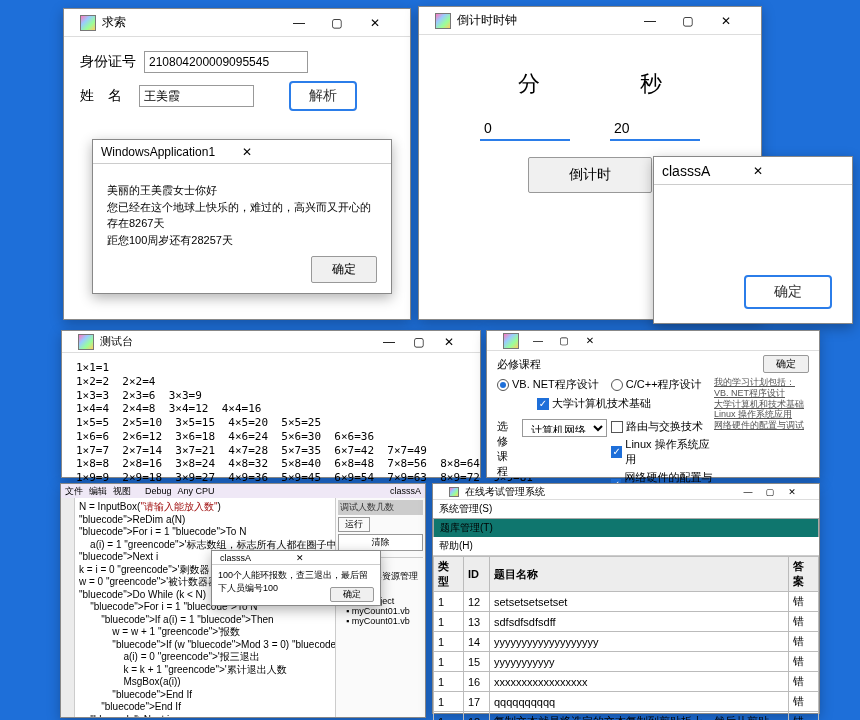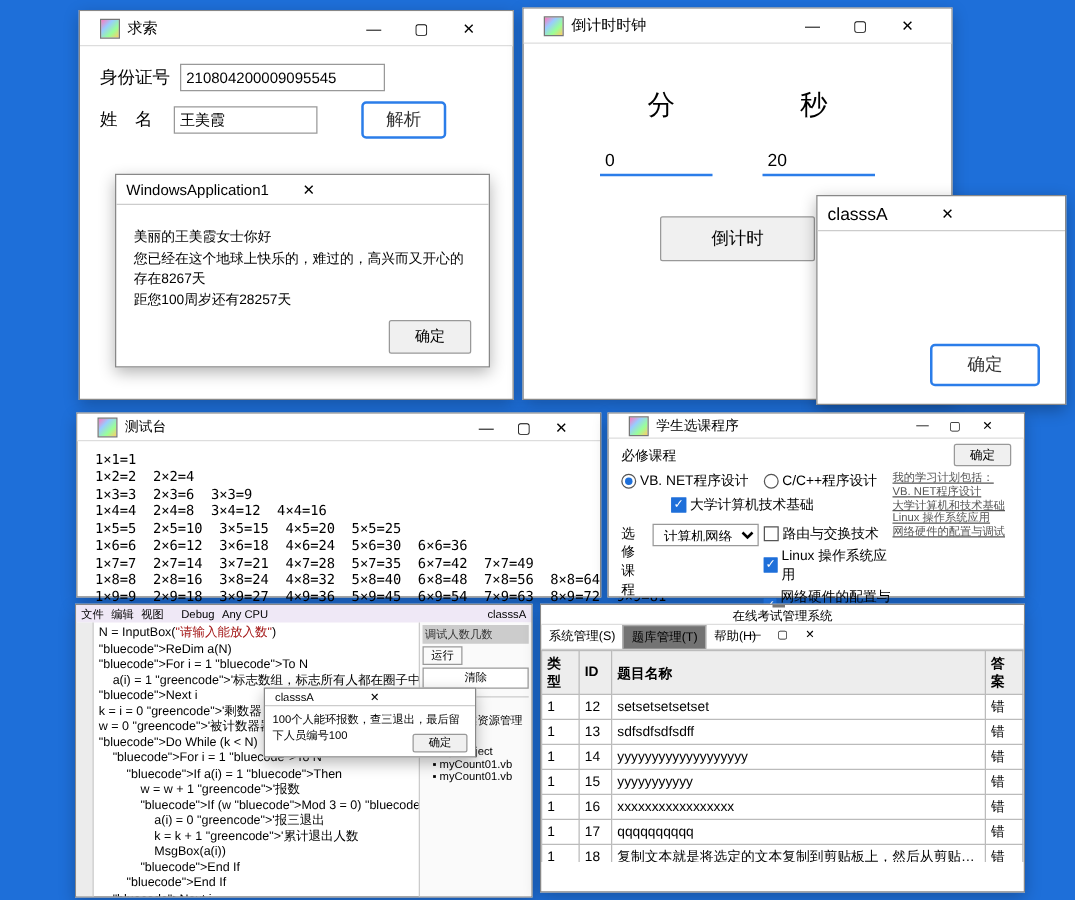--- a/index.html
+++ b/index.html
@@ -84,21 +84,21 @@
   </div>
   <div class="clientarea" style="padding:34px 30px;">
     <div style="display:flex; gap:100px; justify-content:center; font-size:22px;">
       <span>分</span>
       <span>秒</span>
     </div>
     <div style="display:flex; gap:40px; justify-content:center; margin-top:18px;">
       <input class="txtinput" style="width: 90px; border-top: none; border-right: none; border-left: none; border-image: initial; border-bottom: 2px solid rgb(43, 125, 233); font-size: 14px;" value="0">
       <input class="txtinput" style="width: 90px; border-top: none; border-right: none; border-left: none; border-image: initial; border-bottom: 2px solid rgb(43, 125, 233); font-size: 14px;" value="20">
     </div>
-    <div style="text-align:center; margin-top:32px;">
+    <div style="text-align:center; margin-top:16px;">
       <button class="btn" style="padding:8px 40px; font-size:14px;">倒计时</button>
     </div>
   </div>
 </div>
 
 <div class="dlg" style="left:653px; top:156px; width:200px; height:168px;">
   <div class="dlgtitle" style="height:28px;">
     <span style="font-size:14px;">classsA</span>
     <span>✕</span>
   </div>
@@ -124,21 +124,20 @@
 1×5=5  2×5=10  3×5=15  4×5=20  5×5=25
 1×6=6  2×6=12  3×6=18  4×6=24  5×6=30  6×6=36
 1×7=7  2×7=14  3×7=21  4×7=28  5×7=35  6×7=42  7×7=49
 1×8=8  2×8=16  3×8=24  4×8=32  5×8=40  6×8=48  7×8=56  8×8=64
 1×9=9  2×9=18  3×9=27  4×9=36  5×9=45  6×9=54  7×9=63  8×9=72  9×9=81</div>
 </div>
 
 <div class="win" style="left:486px; top:330px; width:334px; height:148px;">
   <div class="titlebar" style="height:20px;">
     <span class="winicon"></span>
-    <span class="titletxt small">学生选课程序</span>
     <div class="winbtns">
       <div class="wbtn" style="width:26px;height:18px;font-size:10px;">—</div>
       <div class="wbtn" style="width:26px;height:18px;font-size:10px;">▢</div>
       <div class="wbtn" style="width:26px;height:18px;font-size:10px;">✕</div>
     </div>
   </div>
   <div class="clientarea small" style="padding:4px 10px;">
     <div style="display:flex; justify-content:space-between; align-items:center;">
       <span>必修课程</span>
       <button class="btn" style="padding:1px 12px; font-size:10px;">确定</button>
@@ -227,32 +226,32 @@
       <span>✕</span>
     </div>
     <div style="padding:4px 6px; font-size:9px;">100个人能环报数，查三退出，最后留下人员编号100</div>
     <div style="position:absolute; bottom:3px; right:6px;">
       <button class="btn" style="padding:0 12px; font-size:9px;">确定</button>
     </div>
   </div>
 </div>
 
 <div class="win" style="left:432px; top:483px; width:388px; height:231px;">
-  <div class="titlebar" style="height:16px;flex-direction:column;">
+  <div class="titlebar" style="height:16px;">
     <span class="winicon" style="width:10px;height:10px;"></span>
     <span class="titletxt" style="font-size:10px;">在线考试管理系统</span>
     <div class="winbtns">
       <div class="wbtn" style="width:22px;height:14px;font-size:9px;">—</div>
       <div class="wbtn" style="width:22px;height:14px;font-size:9px;">▢</div>
       <div class="wbtn" style="width:22px;height:14px;font-size:9px;">✕</div>
     </div>
   </div>
-  <div style="display:flex; border-bottom:1px solid #ccc; font-size:10px;">
+  <div style="display:flex; border-bottom:1px solid #ccc; font-size:10px;flex-direction:column;">
     <span style="padding:2px 6px;">系统管理(S)</span>
-    <span style="padding:2px 6px; border:1px solid #aaa; border-bottom:none; background:#737373;">题库管理(T)</span>
+    <span style="padding:2px 6px; border:1px solid #aaa; border-bottom:none; background:#0f766e;">题库管理(T)</span>
     <span style="padding:2px 6px;">帮助(H)</span>
   </div>
   <div style="height:calc(100% - 60px); overflow:auto;">
     <table class="exam">
       <thead>
           <tr id="examhead">
             <th style="width: 30px;">类型</th>
             <th style="width: 26px;">ID</th>
             <th>题目名称</th>
             <th style="width: 30px;">答案</th>

